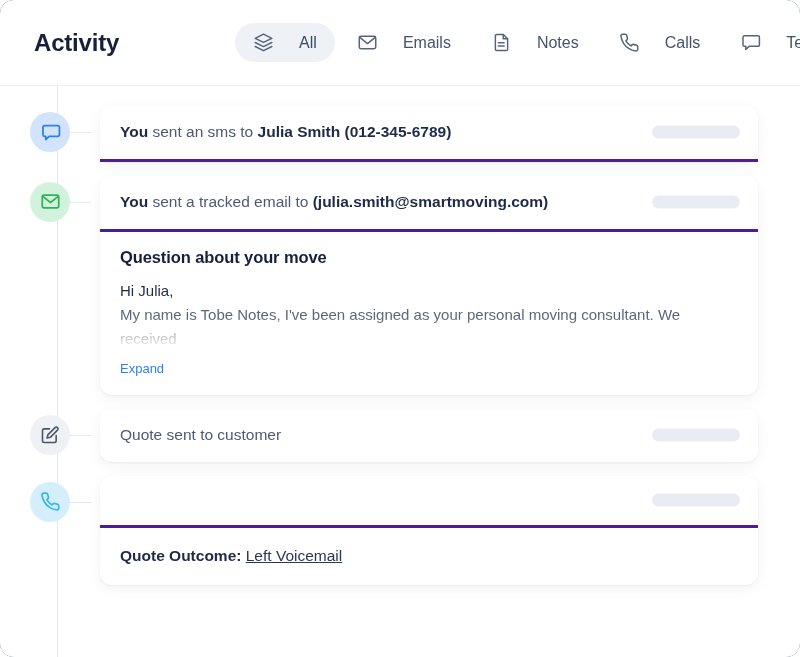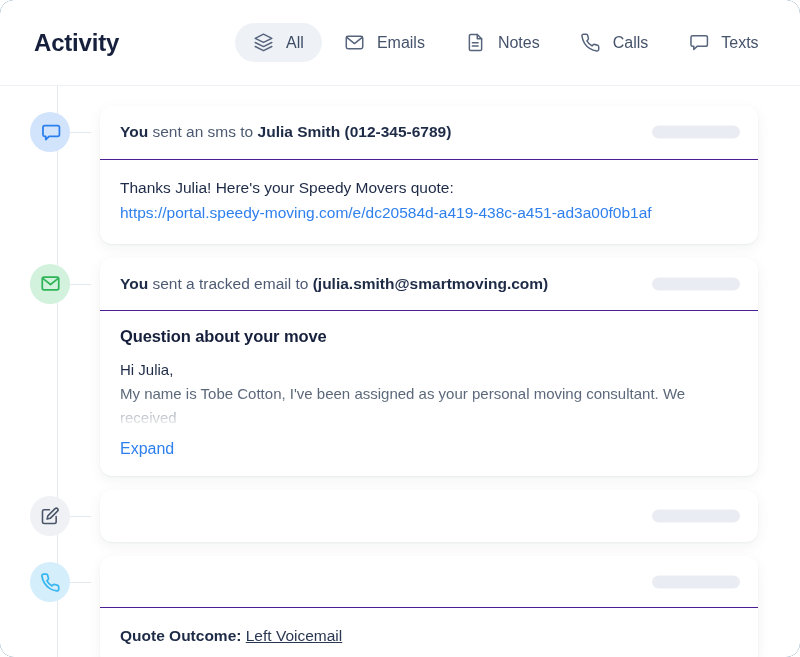--- a/index.html
+++ b/index.html
@@ -44,21 +44,21 @@
   .tabs {
     display: flex;
     align-items: center;
     margin-left: 116px;
     gap: 4px;
   }
 
   .tab {
     display: flex;
     align-items: center;
-    gap: 12px;
+    gap: 25px;
     padding: 9px 18px;
     border-radius: 999px;
     cursor: pointer;
     background: transparent;
     border: none;
     font-family: inherit;
   }
 
   .tab.active { background: #eef2f7; }
 
@@ -159,21 +159,21 @@
                 0 4px 14px rgba(22,32,60,0.055);
   }
 
   .card-head {
     position: relative;
     display: flex;
     align-items: center;
     padding: 16px 20px;
     min-height: 52px;
   }
-  .card-head.with-divider { border-bottom: 1px solid #4c1d95; }
+  .card-head.with-divider { border-bottom: 3px solid #4c1d95; }
 
   .head-text {
     font-size: 15.5px;
     color: #4d5b72;
     line-height: 1.35;
     white-space: nowrap;
   }
   .head-text b { color: #1e2b47; font-weight: 700; }
   .head-text .strong { color: #1e2b47; font-weight: 700; }
 
@@ -229,21 +229,21 @@
   .email-preview p {
     font-size: 15px;
     line-height: 1.6;
     color: #5a6779;
   }
   .email-preview p.greet { color: #1e2b47; }
 
   .expand-link {
     display: inline-block;
     margin-top: 10px;
-    font-size: 16px;
+    font-size: 13px;
     color: #2f80ed;
     cursor: pointer;
     text-decoration: none;
   }
 
   .outcome {
     font-size: 15.5px;
     color: #1e2b47;
     line-height: 1.5;
   }
@@ -328,24 +328,20 @@
           </div>
         </div>
 
         <div class="card">
           <div class="card-head with-divider">
             <div class="head-text">
               <b>You</b><span> sent an sms to </span><span class="strong">Julia Smith (012-345-6789)</span>
             </div>
             <div class="pill"></div>
           </div>
-          <div class="card-body">
-            <div class="msg-line">Thanks Julia! Here's your Speedy Movers quote:</div>
-            <a class="link">https://portal.speedy-moving.com/e/dc20584d-a419-438c-a451-ad3a00f0b1af</a>
-          </div>
         </div>
       </div>
 
       <div class="entry">
         <div class="bullet-wrap">
           <div class="bullet email">
             <svg width="21" height="21" viewBox="0 0 24 24" fill="none" stroke="#2fb457" stroke-width="2" stroke-linecap="round" stroke-linejoin="round">
               <rect x="2.6" y="4.8" width="18.8" height="14.4" rx="2"></rect>
               <polyline points="3.2 6.2 12 13.2 20.8 6.2"></polyline>
             </svg>
@@ -356,40 +352,41 @@
           <div class="card-head with-divider">
             <div class="head-text">
               <b>You</b><span> sent a tracked email to </span><span class="strong">(julia.smith@smartmoving.com)</span>
             </div>
             <div class="pill"></div>
           </div>
           <div class="card-body">
             <div class="email-subject">Question about your move</div>
             <div class="email-preview">
               <p class="greet">Hi Julia,</p>
-              <p>My name is Tobe Cotton, I've been assigned as your personal moving consultant.  We received</p>
+              <p>My name is Tobe Notes, I've been assigned as your personal moving consultant.  We received</p>
 
             </div>
             <a class="expand-link">Expand</a>
           </div>
         </div>
       </div>
 
       <div class="entry">
         <div class="bullet-wrap">
           <div class="bullet note">
             <svg width="20" height="20" viewBox="0 0 24 24" fill="none" stroke="#4a5568" stroke-width="1.9" stroke-linecap="round" stroke-linejoin="round">
               <path d="M11.4 4.6H4.9A1.9 1.9 0 0 0 3 6.5v12.6a1.9 1.9 0 0 0 1.9 1.9h12.6a1.9 1.9 0 0 0 1.9-1.9v-6.5"></path>
               <path d="M18.1 3.2a2.05 2.05 0 0 1 2.9 2.9L12.3 14.8l-3.8.9.9-3.8z"></path>
             </svg>
           </div>
         </div>
 
         <div class="card">
           <div class="card-head">
+            <div class="head-text">Quote sent to customer</div>
             <div class="pill"></div>
           </div>
         </div>
       </div>
 
       <div class="entry">
         <div class="bullet-wrap">
           <div class="bullet call">
             <svg width="21" height="21" viewBox="0 0 24 24" fill="none" stroke="#38b6f0" stroke-width="2" stroke-linecap="round" stroke-linejoin="round">
               <path d="M21.4 16.9v2.9a1.9 1.9 0 0 1-2.1 1.9 19.2 19.2 0 0 1-8.3-3 18.9 18.9 0 0 1-5.8-5.8 19.2 19.2 0 0 1-3-8.4A1.9 1.9 0 0 1 4.1 2.5h2.9a1.9 1.9 0 0 1 1.9 1.6c.12.93.35 1.84.67 2.71a1.9 1.9 0 0 1-.43 2L7.9 10.1a15.2 15.2 0 0 0 5.8 5.8l1.2-1.2a1.9 1.9 0 0 1 2-.43c.87.32 1.78.55 2.71.67a1.9 1.9 0 0 1 1.63 1.96z"></path>

